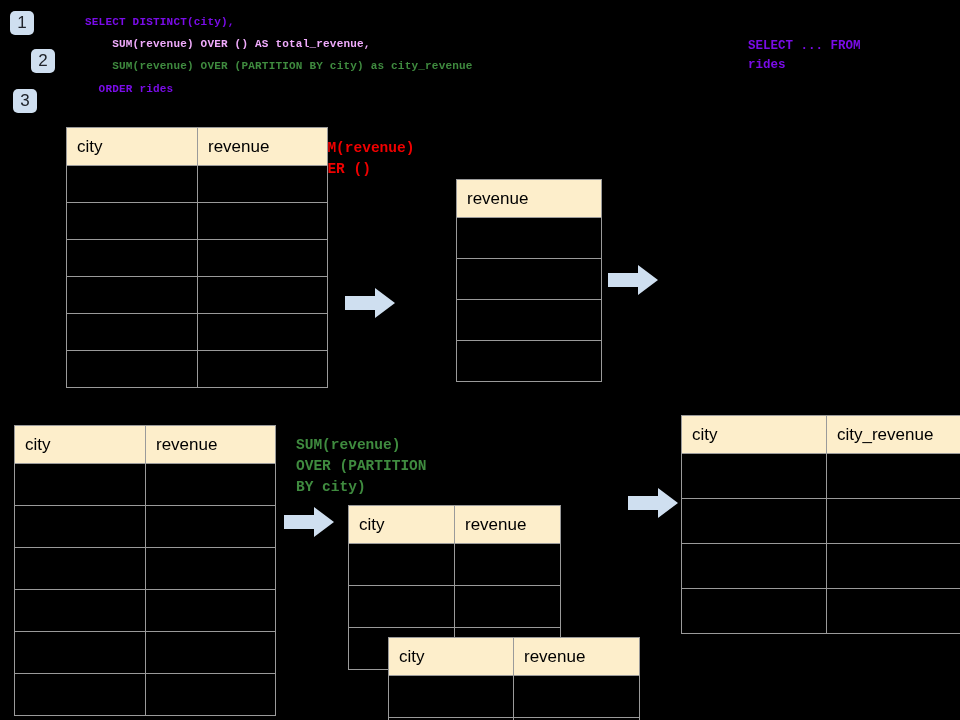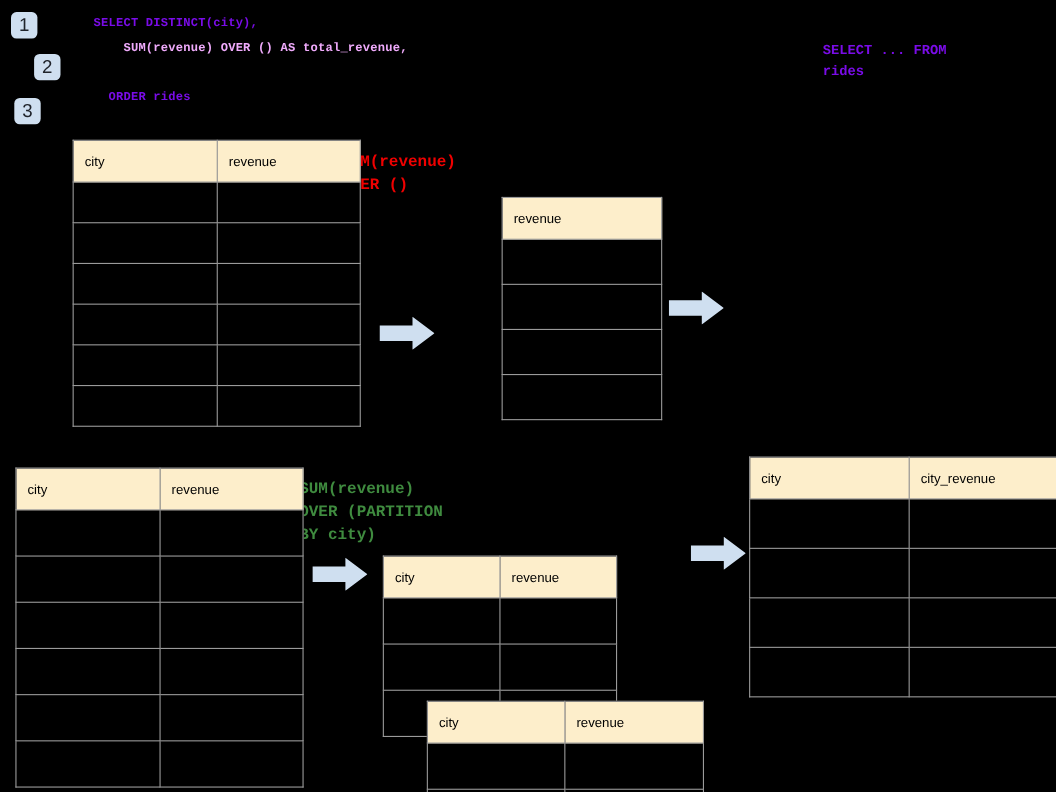--- a/index.html
+++ b/index.html
@@ -59,21 +59,21 @@
   
   .annot {
     position: absolute;
     font-family: "Liberation Mono", monospace;
     font-size: 14.5px;
     line-height: 21px;
     font-weight: bold;
     white-space: pre;
   }
   .annot.red   { color: #f00000; }
-  .annot.green { color: #3f8b3f; }
+  .annot.green { color: #3f8b3f; margin-left: 24px; }
 
   
   .tbl {
     position: absolute;
     border-collapse: collapse;
     table-layout: fixed;
     background: #000;
     border: 1px solid #e8e8e8;
   }
   .tbl td {
@@ -81,21 +81,21 @@
     padding: 0;
     height: 36px;
     background: #000000;
   }
   .tbl th {
     border: 1px solid #9a9a9a;
     background: #fdeecb;
     color: #000000;
     font-family: "Liberation Sans", sans-serif;
     font-weight: normal;
-    font-size: 12px;
+    font-size: 17px;
     text-align: left;
     padding: 0 0 0 10px;
     height: 37px;
   }
 
   
   .arrow {
     position: absolute;
     display: block;
   }
@@ -104,20 +104,21 @@
 <body>
 
 <div id="canvas">
 
   <div class="badge" style="left:10px; top:11px;">1</div>
   <div class="badge" style="left:31px; top:49px;">2</div>
   <div class="badge" style="left:13px; top:89px;">3</div>
 
   <div class="code c-purple" style="left:85px; top:12px;">SELECT DISTINCT(city),</div>
   <div class="code c-red" style="left:85px; top:34px;">    SUM(revenue) OVER () AS total_revenue,</div>
+  <div class="code c-green" style="left:85px; top:56px;">    SUM(revenue) OVER (PARTITION BY city) as city_revenue</div>
   <div class="code c-purple" style="left:85px; top:79px;">  ORDER rides</div>
 
   <div class="note" style="left:748px; top:37px;">SELECT ... FROM
 rides</div>
 
   <div class="annot red" style="left:310px; top:138px;">SUM(revenue)
 OVER ()</div>
 
   <div class="annot green" style="left:272px; top:435px;">SUM(revenue)
 OVER (PARTITION

